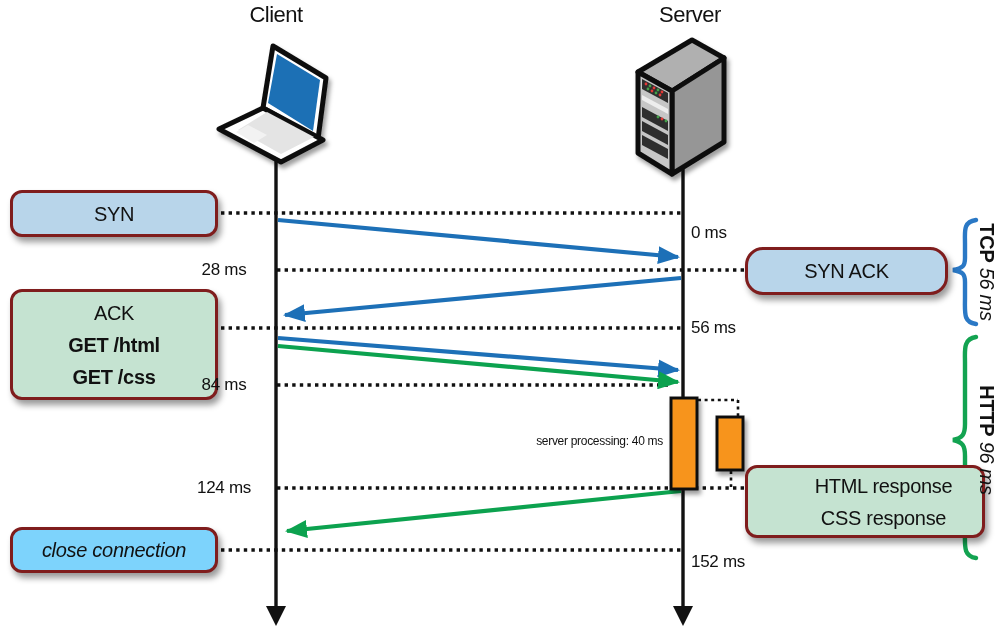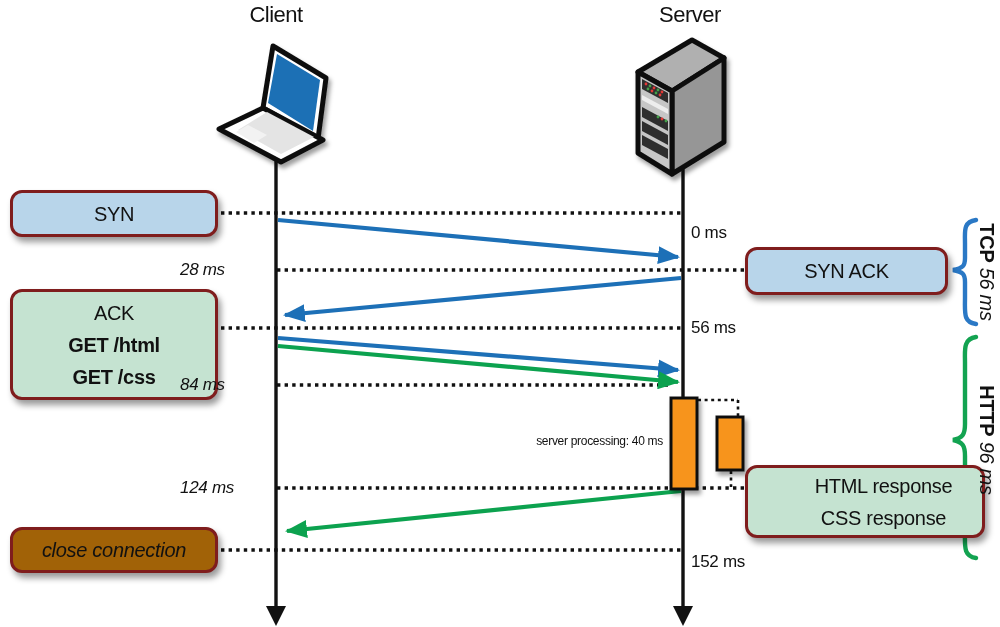--- a/index.html
+++ b/index.html
@@ -13,26 +13,26 @@
     font-size:22px; font-weight:normal; letter-spacing:-0.5px;
   }
   .ebox {
     position:absolute; border:3px solid #7f1d1d; border-radius:12px;
     display:flex; flex-direction:column; align-items:center; justify-content:center;
     box-shadow:3px 5px 6px rgba(0,0,0,0.40);
     font-size:20px; line-height:32px; text-align:center; letter-spacing:-0.3px;
   }
   .box-blue  { background:#b8d5ea; }
   .box-green { background:#c5e3d1; }
-  .box-pink  { background:#a16207; font-style:italic; }
+  .box-pink  { background:#7dd3fc; font-style:italic; }
   .bold-line { font-weight:bold; }
   .tlabel {
     position:absolute; font-size:17px; letter-spacing:-0.3px; white-space:nowrap;
   }
-  .t-right { text-align:left; width:88px;font-style:italic; }
+  .t-right { text-align:center; width:88px; }
   .sp-label {
     position:absolute; left:428px; top:434px; width:235px; text-align:right;
     font-size:12px; letter-spacing:-0.3px;
   }
   .phase-label {
     position:absolute; white-space:nowrap; font-size:20px; letter-spacing:-0.3px;
     transform:translate(-50%,-50%) rotate(90deg);
   }
   .phase-label .p-name { font-weight:bold; }
   .phase-label .p-dur  { font-style:italic; }
@@ -142,21 +142,21 @@
   <div class="ebox box-green" style="left:10px; top:289px; width:202px; height:105px;">
     <span>ACK</span>
     <span class="bold-line">GET /html</span>
     <span class="bold-line">GET /css</span>
   </div>
 
   <div class="ebox box-pink" style="left:10px; top:527px; width:202px; height:40px;">
     <span>close connection</span>
   </div>
 
-  <div class="ebox box-blue" style="left:745px; top:247px; width:197px; height:42px;">
+  <div class="ebox box-blue" style="left:745px; top:247px; width:197px; height:42px;border-radius:18px;">
     <span>SYN ACK</span>
   </div>
 
   <div class="ebox box-green" style="left:745px; top:465px; width:197px; height:67px;padding-left:37px;">
     <span>HTML response</span>
     <span>CSS response</span>
   </div>
 
   <div class="tlabel" style="left:691px; top:203px;margin-top:20px;">0 ms</div>
   <div class="tlabel t-right" style="left:180px; top:260px;">28 ms</div>

